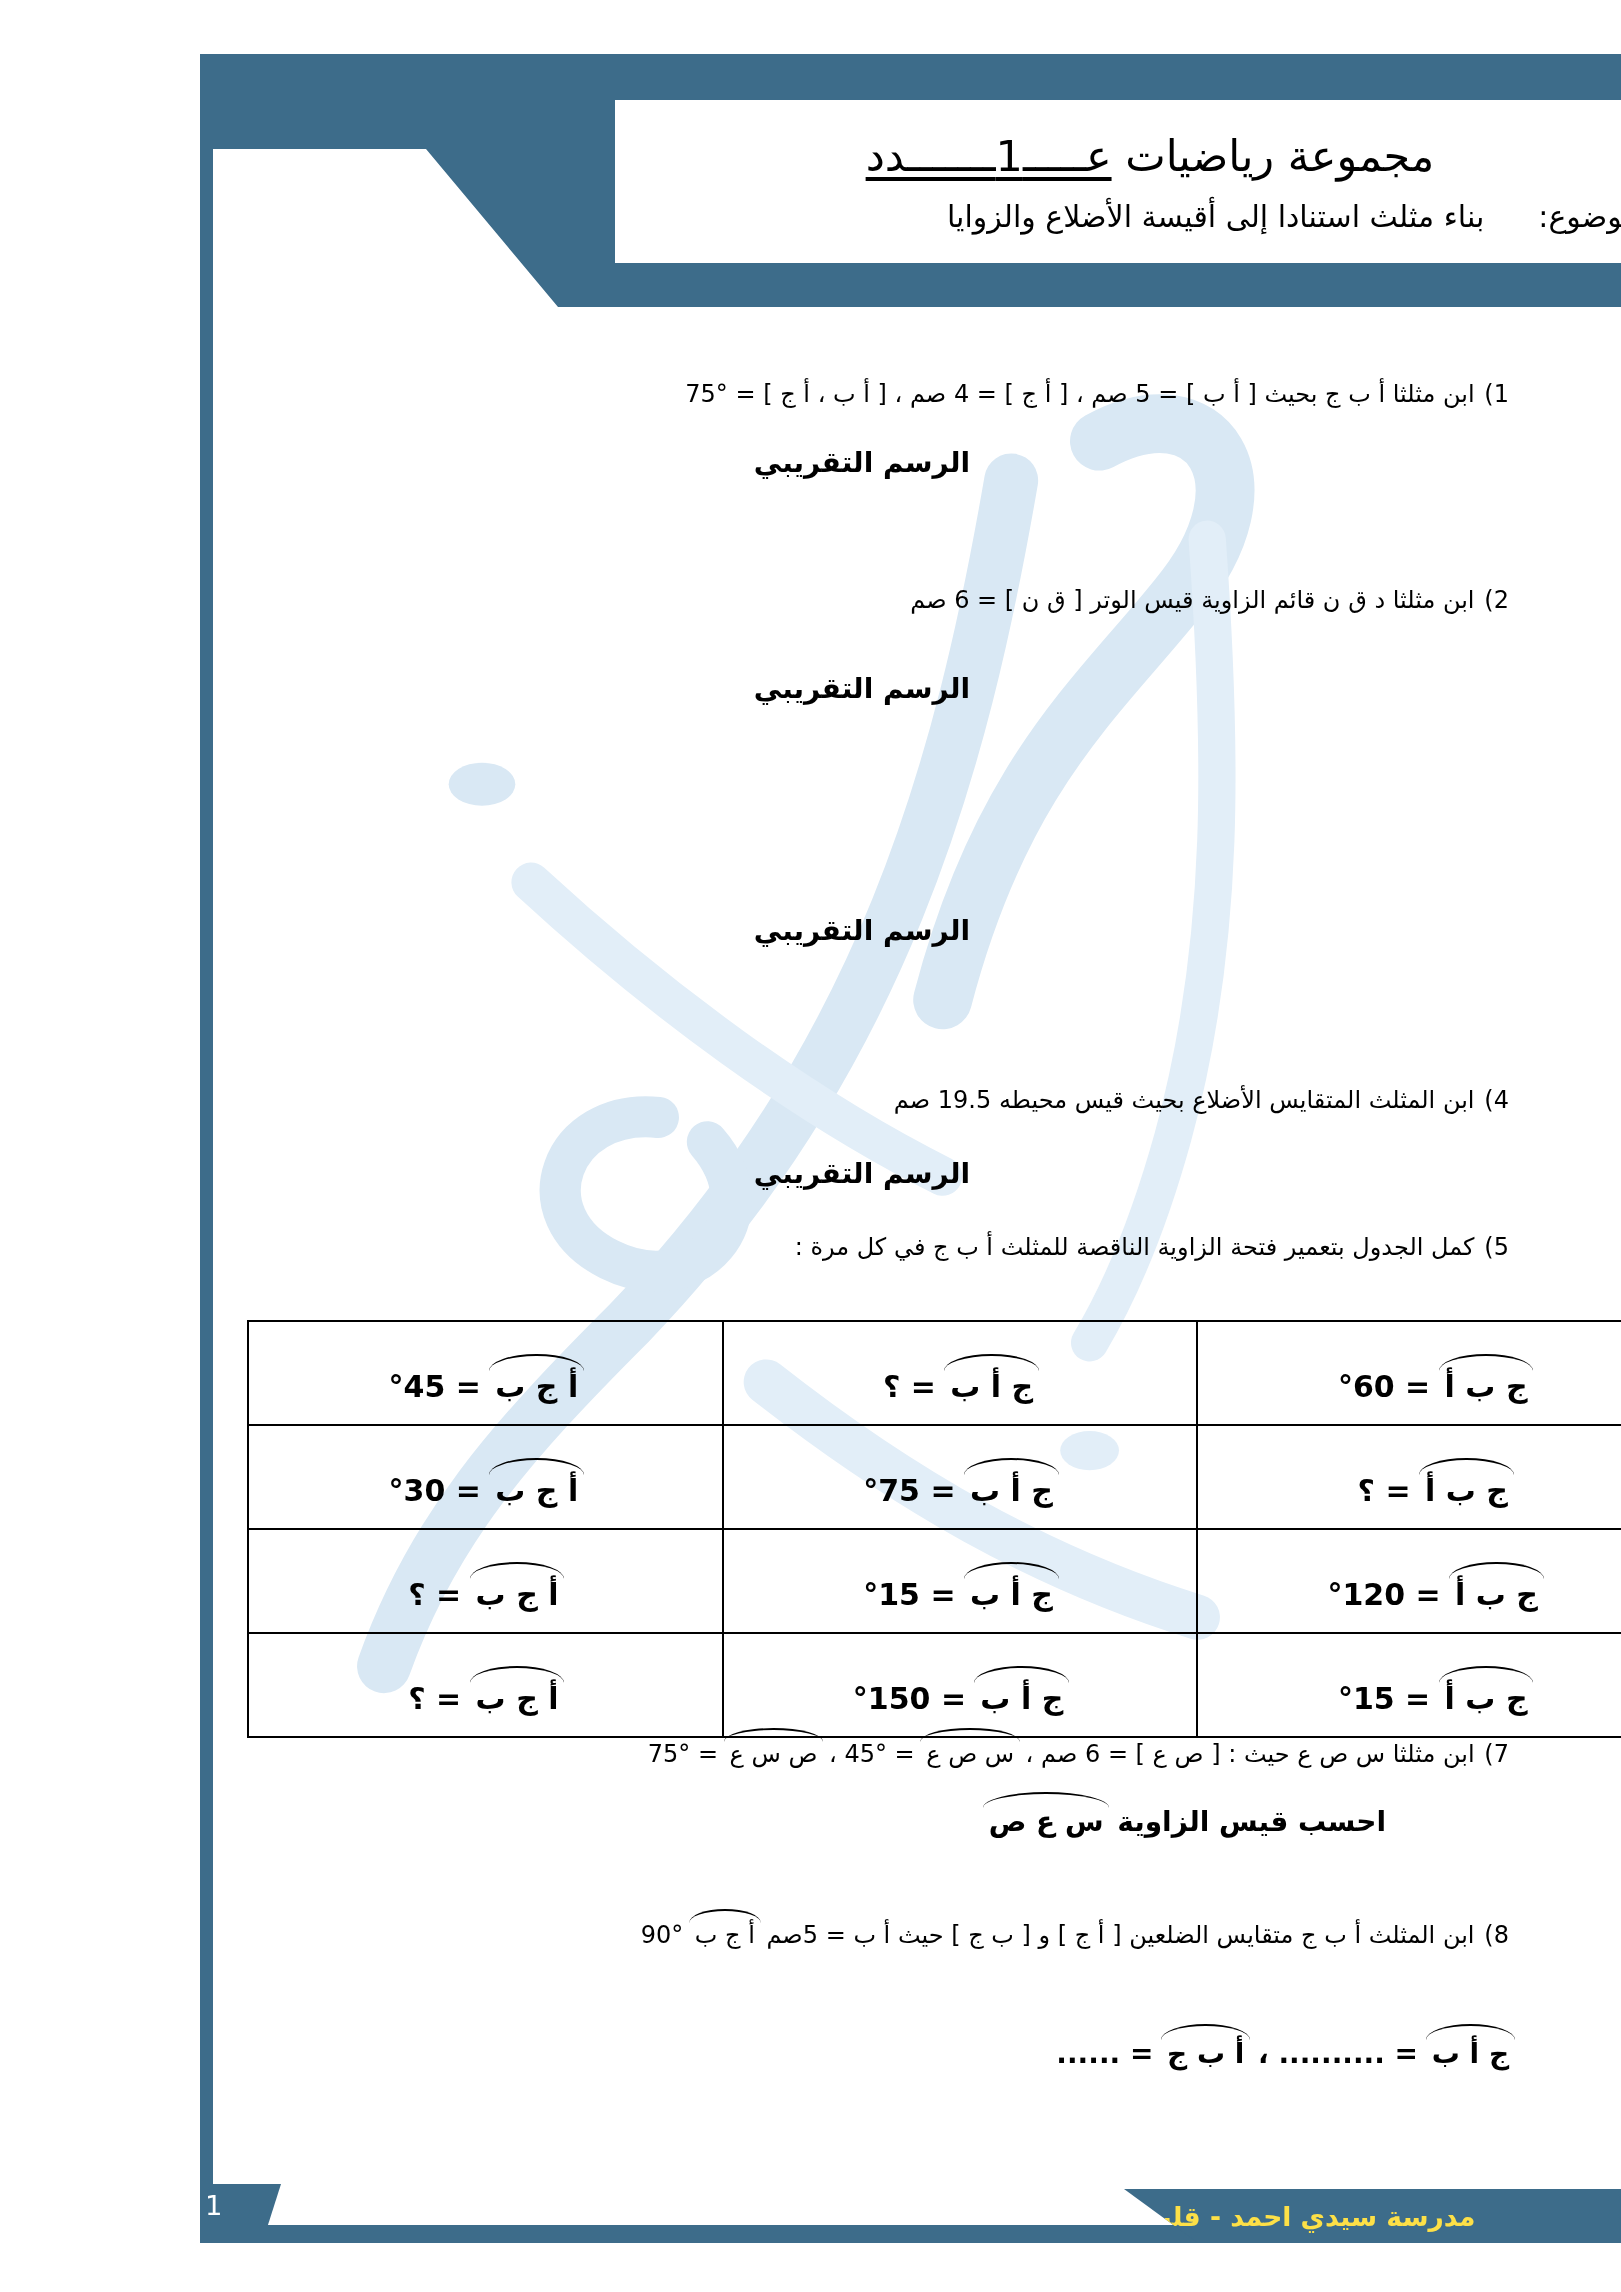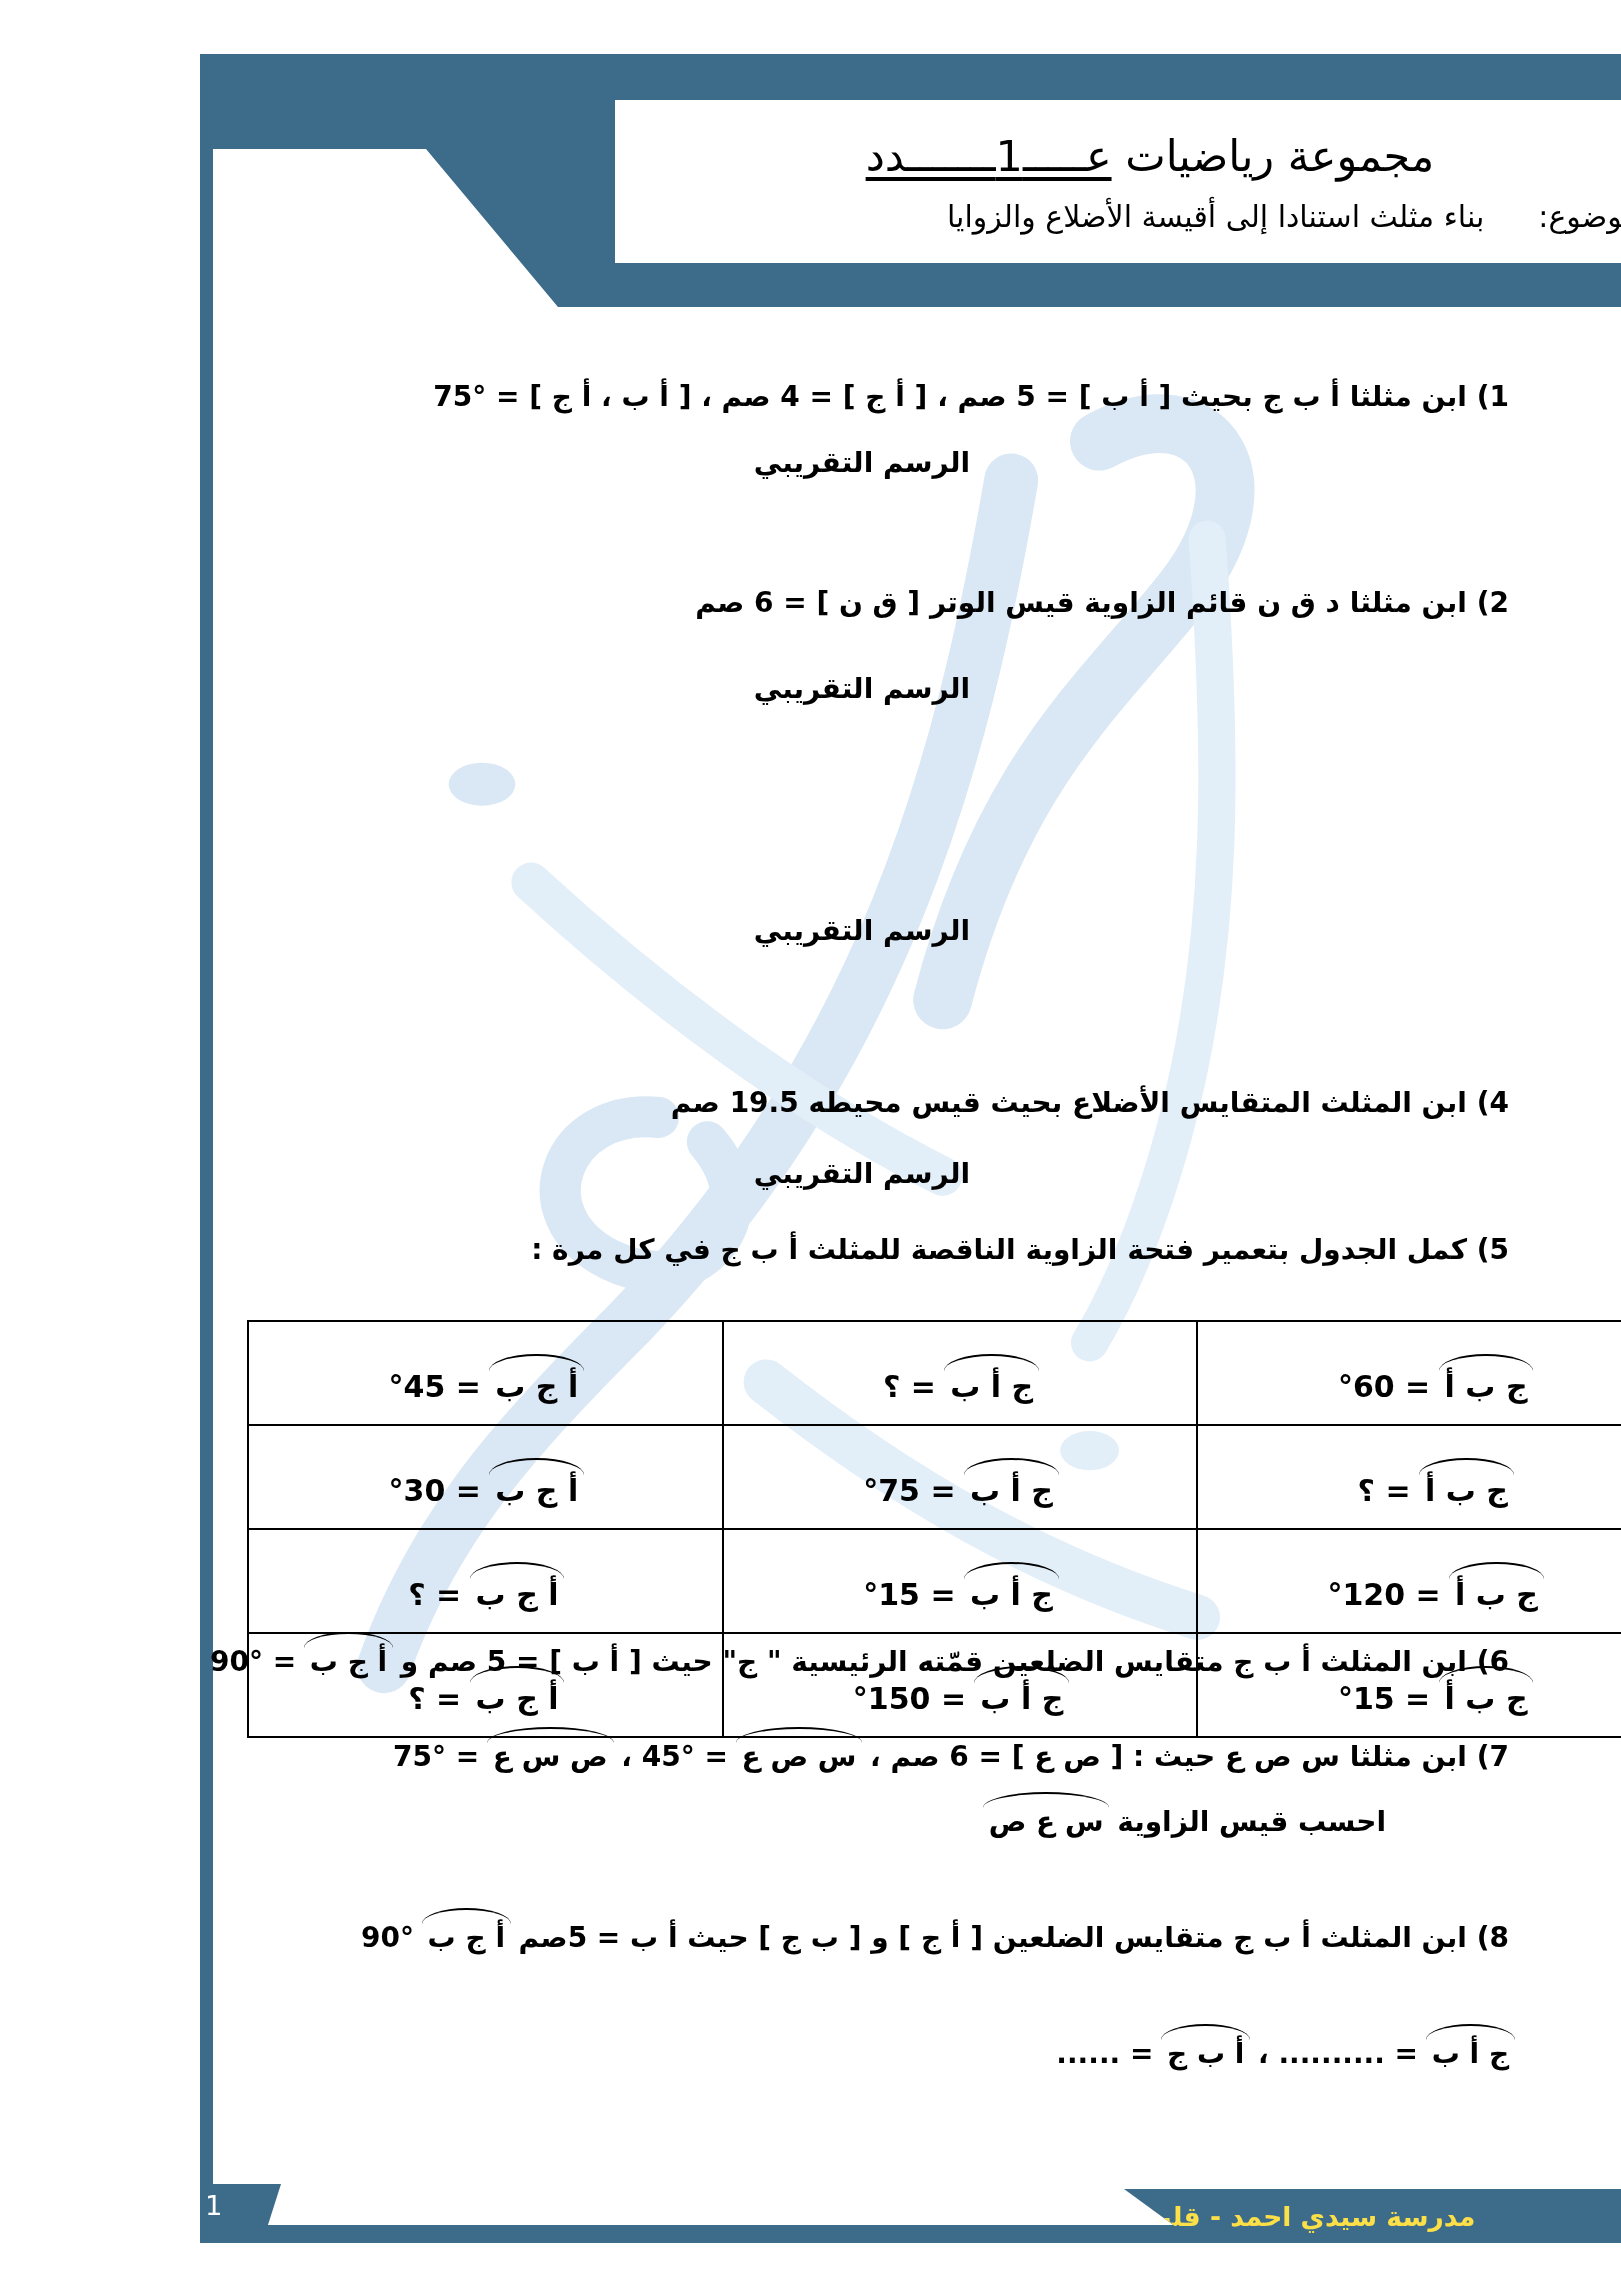--- a/index.html
+++ b/index.html
@@ -31,21 +31,21 @@
   }
   .doc-title .num-part{text-decoration:underline;text-underline-offset:5.9px;}
   .subject-row{
     margin-top:13.7px;font-size:30px;display:flex;gap:54px;align-items:baseline;
   }
   
   .watermark{position:absolute;left:88px;top:353px;z-index:0;pointer-events:none;}
   
   .exercise{
     position:absolute;right:112px;z-index:2;
-    font-size:28px;font-weight:700;white-space:nowrap;text-align:left;
+    font-size:24px;font-weight:400;white-space:nowrap;text-align:left;
   }
   .exercise .num{margin-left:9.8px;}
   .note{
     position:absolute;right:651px;z-index:2;
     font-size:28px;font-weight:700;white-space:nowrap;
   }
   .sub-line{position:absolute;z-index:2;font-size:28px;font-weight:700;white-space:nowrap;margin-left:36px;}
   
   .hat{position:relative;display:inline-block;padding:0 3.9px;}
   .hat::before{
@@ -147,23 +147,20 @@
         <td><span class="hat">أ ج ب</span><span> = ؟</span></td>
       </tr>
       <tr>
         <td><span class="hat">ج ب أ</span><span> = °15</span></td>
         <td><span class="hat">ج أ ب</span><span> = °150</span></td>
         <td><span class="hat">أ ج ب</span><span> = ؟</span></td>
       </tr>
     </tbody>
   </table>
 
-  <div class="exercise" style="top:1645px">
-    <span class="num">6)</span><span><span>ابن المثلث أ ب ج  متقايس الضلعين قمّته الرئيسية " ج" حيث [ أ ب ] = 5 صم و  </span><span class="hat">أ ج ب</span><span> = °90</span></span>
-  </div>
 
   <div class="exercise" style="top:1740px">
     <span class="num">7)</span><span><span>ابن مثلثا س ص ع حيث : [ ص ع ] = 6 صم ، </span><span class="hat">س ص ع</span><span> = °45 ، </span><span class="hat">ص س ع</span><span> = °75</span></span>
   </div>
   <div class="sub-line" style="top:1805px;right:235px"><span>احسب قيس الزاوية  </span><span class="hat">س ع ص</span></div>
 
   <div class="exercise" style="top:1921px">
     <span class="num">8)</span><span><span>ابن المثلث أ ب ج متقايس الضلعين [ أ ج ] و [ ب ج ] حيث أ ب = 5صم  </span><span class="hat">أ ج ب</span><span> °90</span></span>
   </div>
   <div class="sub-line" style="top:2037px;right:108px"><span class="hat">ج أ ب</span><span> = ..........  ،   </span><span class="hat">أ ب ج</span><span> = ......</span></div>

